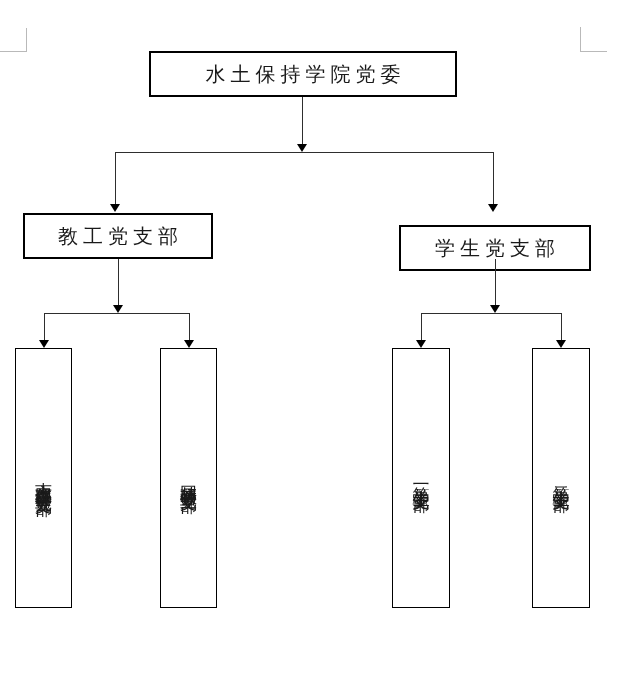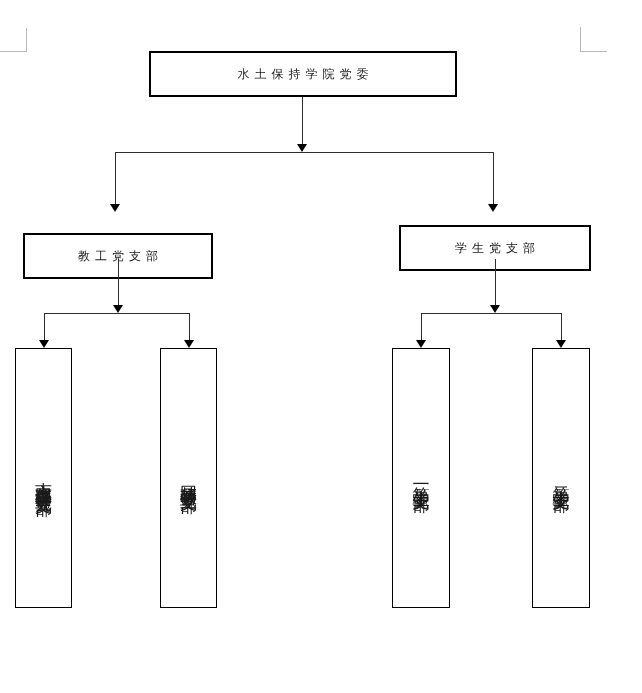--- a/index.html
+++ b/index.html
@@ -16,21 +16,21 @@
   .crop { position: absolute; background: #b9b9b9; }
 
   
   .hbox {
     position: absolute;
     border: 2px solid #000000;
     background: #ffffff;
     display: flex;
     align-items: center;
     justify-content: center;
-    font-size: 12px;
+    font-size: 20px;
     letter-spacing: 5px;
     text-indent: 5px;
     white-space: nowrap;
     box-sizing: border-box;
   }
   .vbox {
     position: absolute;
     border: 1.5px solid #000000;
     background: #ffffff;
     display: flex;
@@ -72,21 +72,21 @@
   </div>
 
   <div class="line" style="left:302px; top:97px; width:1px; height:47px;"></div>
   <div class="arrow-down" style="left:297px; top:144px;"></div>
   <div class="line" style="left:115px; top:152px; width:378px; height:1px;"></div>
   <div class="line" style="left:115px; top:152px; width:1px; height:53px;"></div>
   <div class="arrow-down" style="left:110px; top:204px;"></div>
   <div class="line" style="left:493px; top:152px; width:1px; height:53px;"></div>
   <div class="arrow-down" style="left:488px; top:204px;"></div>
 
-  <div class="hbox" style="left:23px; top:213px; width:190px; height:46px;margin-top:20px;">
+  <div class="hbox" style="left:23px; top:213px; width:190px; height:46px;">
     <span>教工党支部</span>
   </div>
   <div class="hbox" style="left:399px; top:225px; width:192px; height:46px;">
     <span>学生党支部</span>
   </div>
 
   <div class="line" style="left:118px; top:259px; width:1px; height:46px;"></div>
   <div class="arrow-down" style="left:113px; top:305px;"></div>
   <div class="line" style="left:44px; top:313px; width:146px; height:1px;"></div>
   <div class="line" style="left:44px; top:313px; width:1px; height:27px;"></div>

